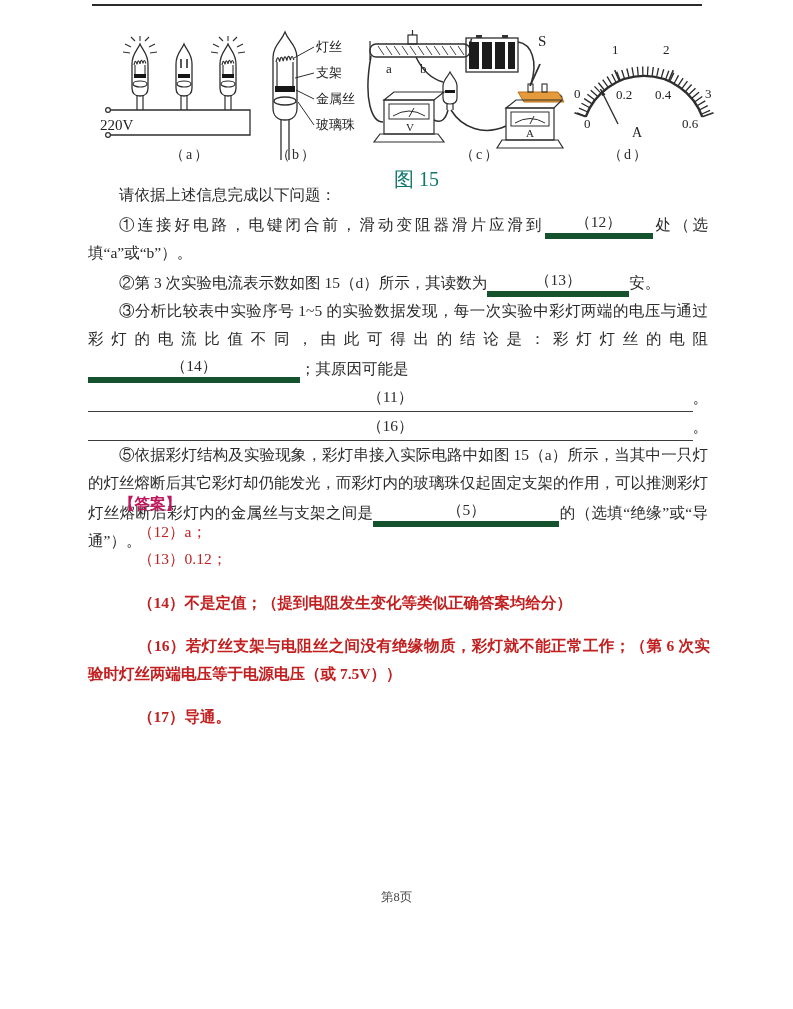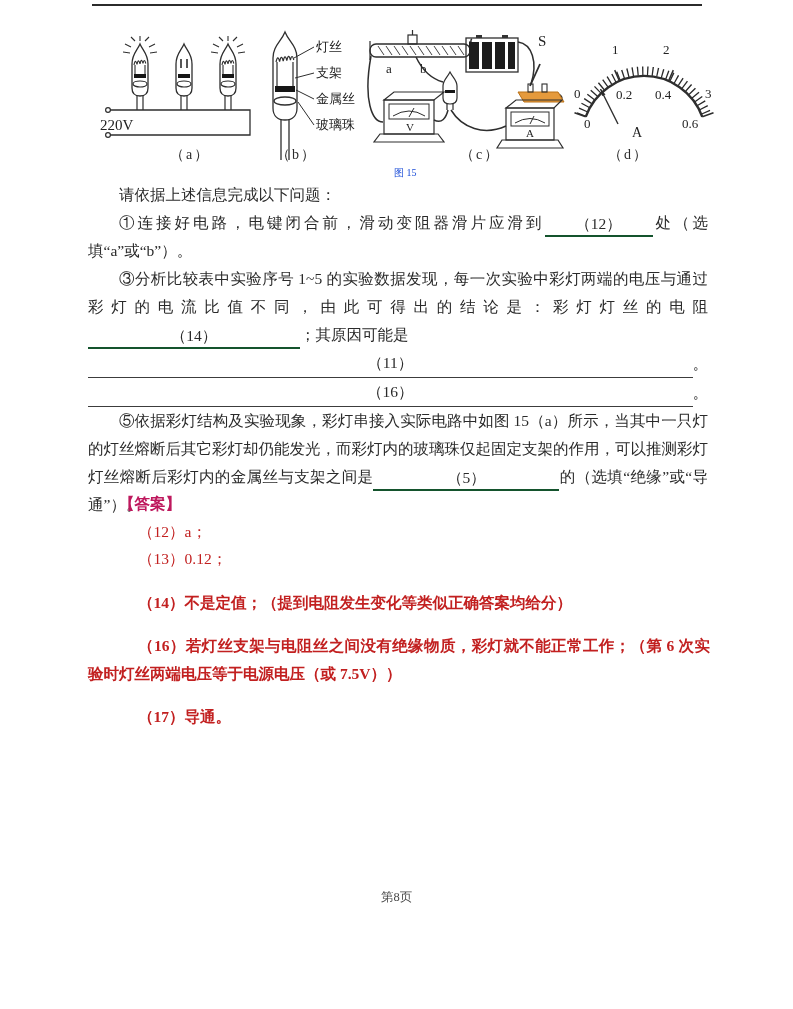--- a/index.html
+++ b/index.html
@@ -5,29 +5,29 @@
   html,body{margin:0;padding:0;background:#ffffff;}
   .page{
     position:relative;width:793px;height:1009px;background:#ffffff;
     font-family:"Liberation Serif","DejaVu Serif",serif;color:#262626;overflow:hidden;
   }
   .top-rule{position:absolute;left:92px;top:4px;width:610px;height:2px;background:#2b2b2b;}
   
   .fig{position:absolute;}
   .fig svg{display:block;}
   .subcap{position:absolute;font-size:14px;letter-spacing:2px;color:#2b2b2b;}
-  .figcap{position:absolute;font-size:10px;color:#1d4ed8;}
+  .figcap{position:absolute;font-size:20px;color:#0f766e;}
   
   .qa{
     position:absolute;left:88px;top:181px;width:620px;
     font-size:15.5px;line-height:28px;text-align:justify;color:#2a2a2a;
   }
   .qa p{margin:0;text-indent:31px;}
   .blank{
-    display:inline-block;border-bottom:2px solid #14532d;text-align:center;
+    display:inline-block;border-bottom:6px solid #14532d;text-align:center;
     height:24px;line-height:26px;vertical-align:bottom;text-indent:0;
   }
   .b12{width:108px;} .b13{width:142px;} .b14{width:212px;} .b17{width:186px;}
   .fill-row{display:flex;align-items:flex-end;text-indent:0;}
   .fill{flex:1;border-bottom:1px solid #3c3c3c;text-align:center;}
   
   .answers{
     position:absolute;left:88px;top:490px;width:622px;
     font-size:15.5px;line-height:27.5px;color:#c22020;text-align:justify;
   }
@@ -178,20 +178,21 @@
 
   <span class="subcap" style="left:170px;top:146px">（a）</span>
   <span class="subcap" style="left:276px;top:146px">（b）</span>
   <span class="subcap" style="left:460px;top:146px">（c）</span>
   <span class="subcap" style="left:608px;top:146px">（d）</span>
   <span class="figcap" style="left:394px;top:166px">图 15</span>
 
   <div class="qa">
     <p>请依据上述信息完成以下问题：</p>
     <p><span>①连接好电路，电键闭合前，滑动变阻器滑片应滑到</span><span class="blank b12">（12）</span><span>处（选填“a”或“b”）。</span></p>
+    <p><span>②第 3 次实验电流表示数如图 15（d）所示，其读数为</span><span class="blank b13">（13）</span><span>安。</span></p>
     <p><span>③分析比较表中实验序号 1~5 的实验数据发现，每一次实验中彩灯两端的电压与通过彩灯的电流比值不同，由此可得出的结论是：彩灯灯丝的电阻</span><span class="blank b14">（14）</span><span>；其原因可能是</span></p>
     <div class="fill-row">
         <span class="fill">（11）</span>
         <span>。</span>
       </div>
     <div class="fill-row">
         <span class="fill">（16）</span>
         <span>。</span>
       </div>
     <p><span>⑤依据彩灯结构及实验现象，彩灯串接入实际电路中如图 15（a）所示，当其中一只灯的灯丝熔断后其它彩灯却仍能发光，而彩灯内的玻璃珠仅起固定支架的作用，可以推测彩灯灯丝熔断后彩灯内的金属丝与支架之间是</span><span class="blank b17">（5）</span><span>的（选填“绝缘”或“导通”）。</span></p>

